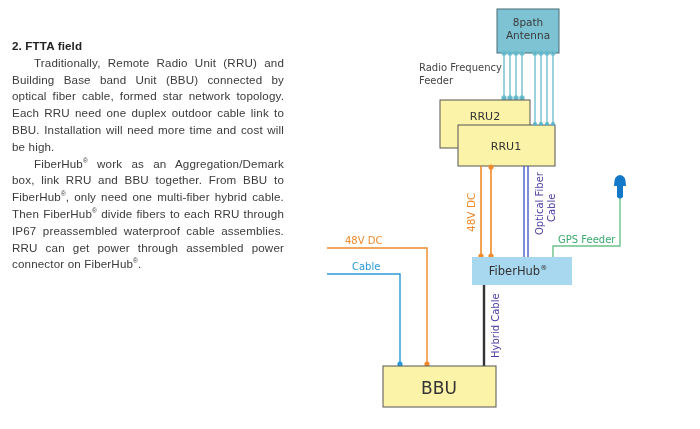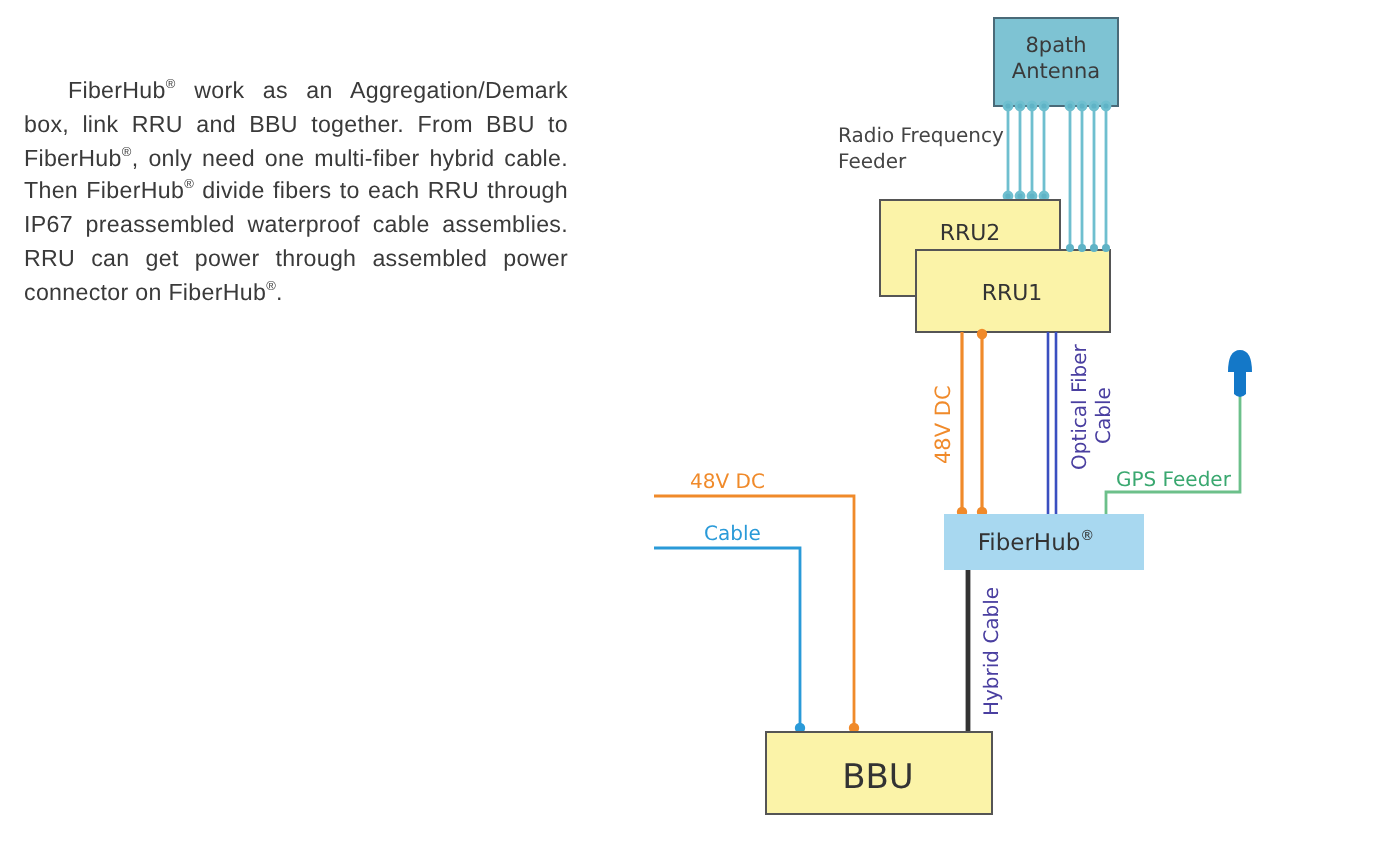--- a/index.html
+++ b/index.html
@@ -8,20 +8,22 @@
   .heading { font-weight:bold; color:#222; margin:0; }
   .para { margin:0; text-indent:22px; text-align:justify; }
   sup { font-size:6.5px; vertical-align:5px; line-height:0; }
   svg { position:absolute; left:0; top:0; }
   .lbl { font-family:"DejaVu Sans", sans-serif; }
 </style>
 </head>
 <body>
 
 <div class="text-block">
+  <p class="heading">2. FTTA field</p>
+  <p class="para">Traditionally, Remote Radio Unit (RRU) and Building Base band Unit (BBU) connected by optical fiber cable, formed star network topology. Each RRU need one duplex outdoor cable link to BBU. Installation will need more time and cost will be high.</p>
   <p class="para"><span>FiberHub</span><sup>®</sup><span> work as an Aggregation/Demark box, link RRU and BBU together. From BBU to FiberHub</span><sup>®</sup><span>, only need one multi-fiber hybrid cable. Then FiberHub</span><sup>®</sup><span> divide fibers to each RRU through IP67 preassembled waterproof cable assemblies. RRU can get power through assembled power connector on FiberHub</span><sup>®</sup><span>.</span></p>
 </div>
 
 <svg width="700" height="429" viewBox="0 0 700 429">
 
   <rect x="497" y="9" width="62" height="44" fill="#7ec3d3" stroke="#4a6a78" stroke-width="1"></rect>
   <text x="528" y="26" text-anchor="middle" font-size="10.5" fill="#3a3a3a" class="lbl">8path</text>
   <text x="528" y="39" text-anchor="middle" font-size="10.5" fill="#3a3a3a" class="lbl">Antenna</text>
 
   <g stroke="#6fbfcf" stroke-width="1.4" fill="#5fb3c6">

